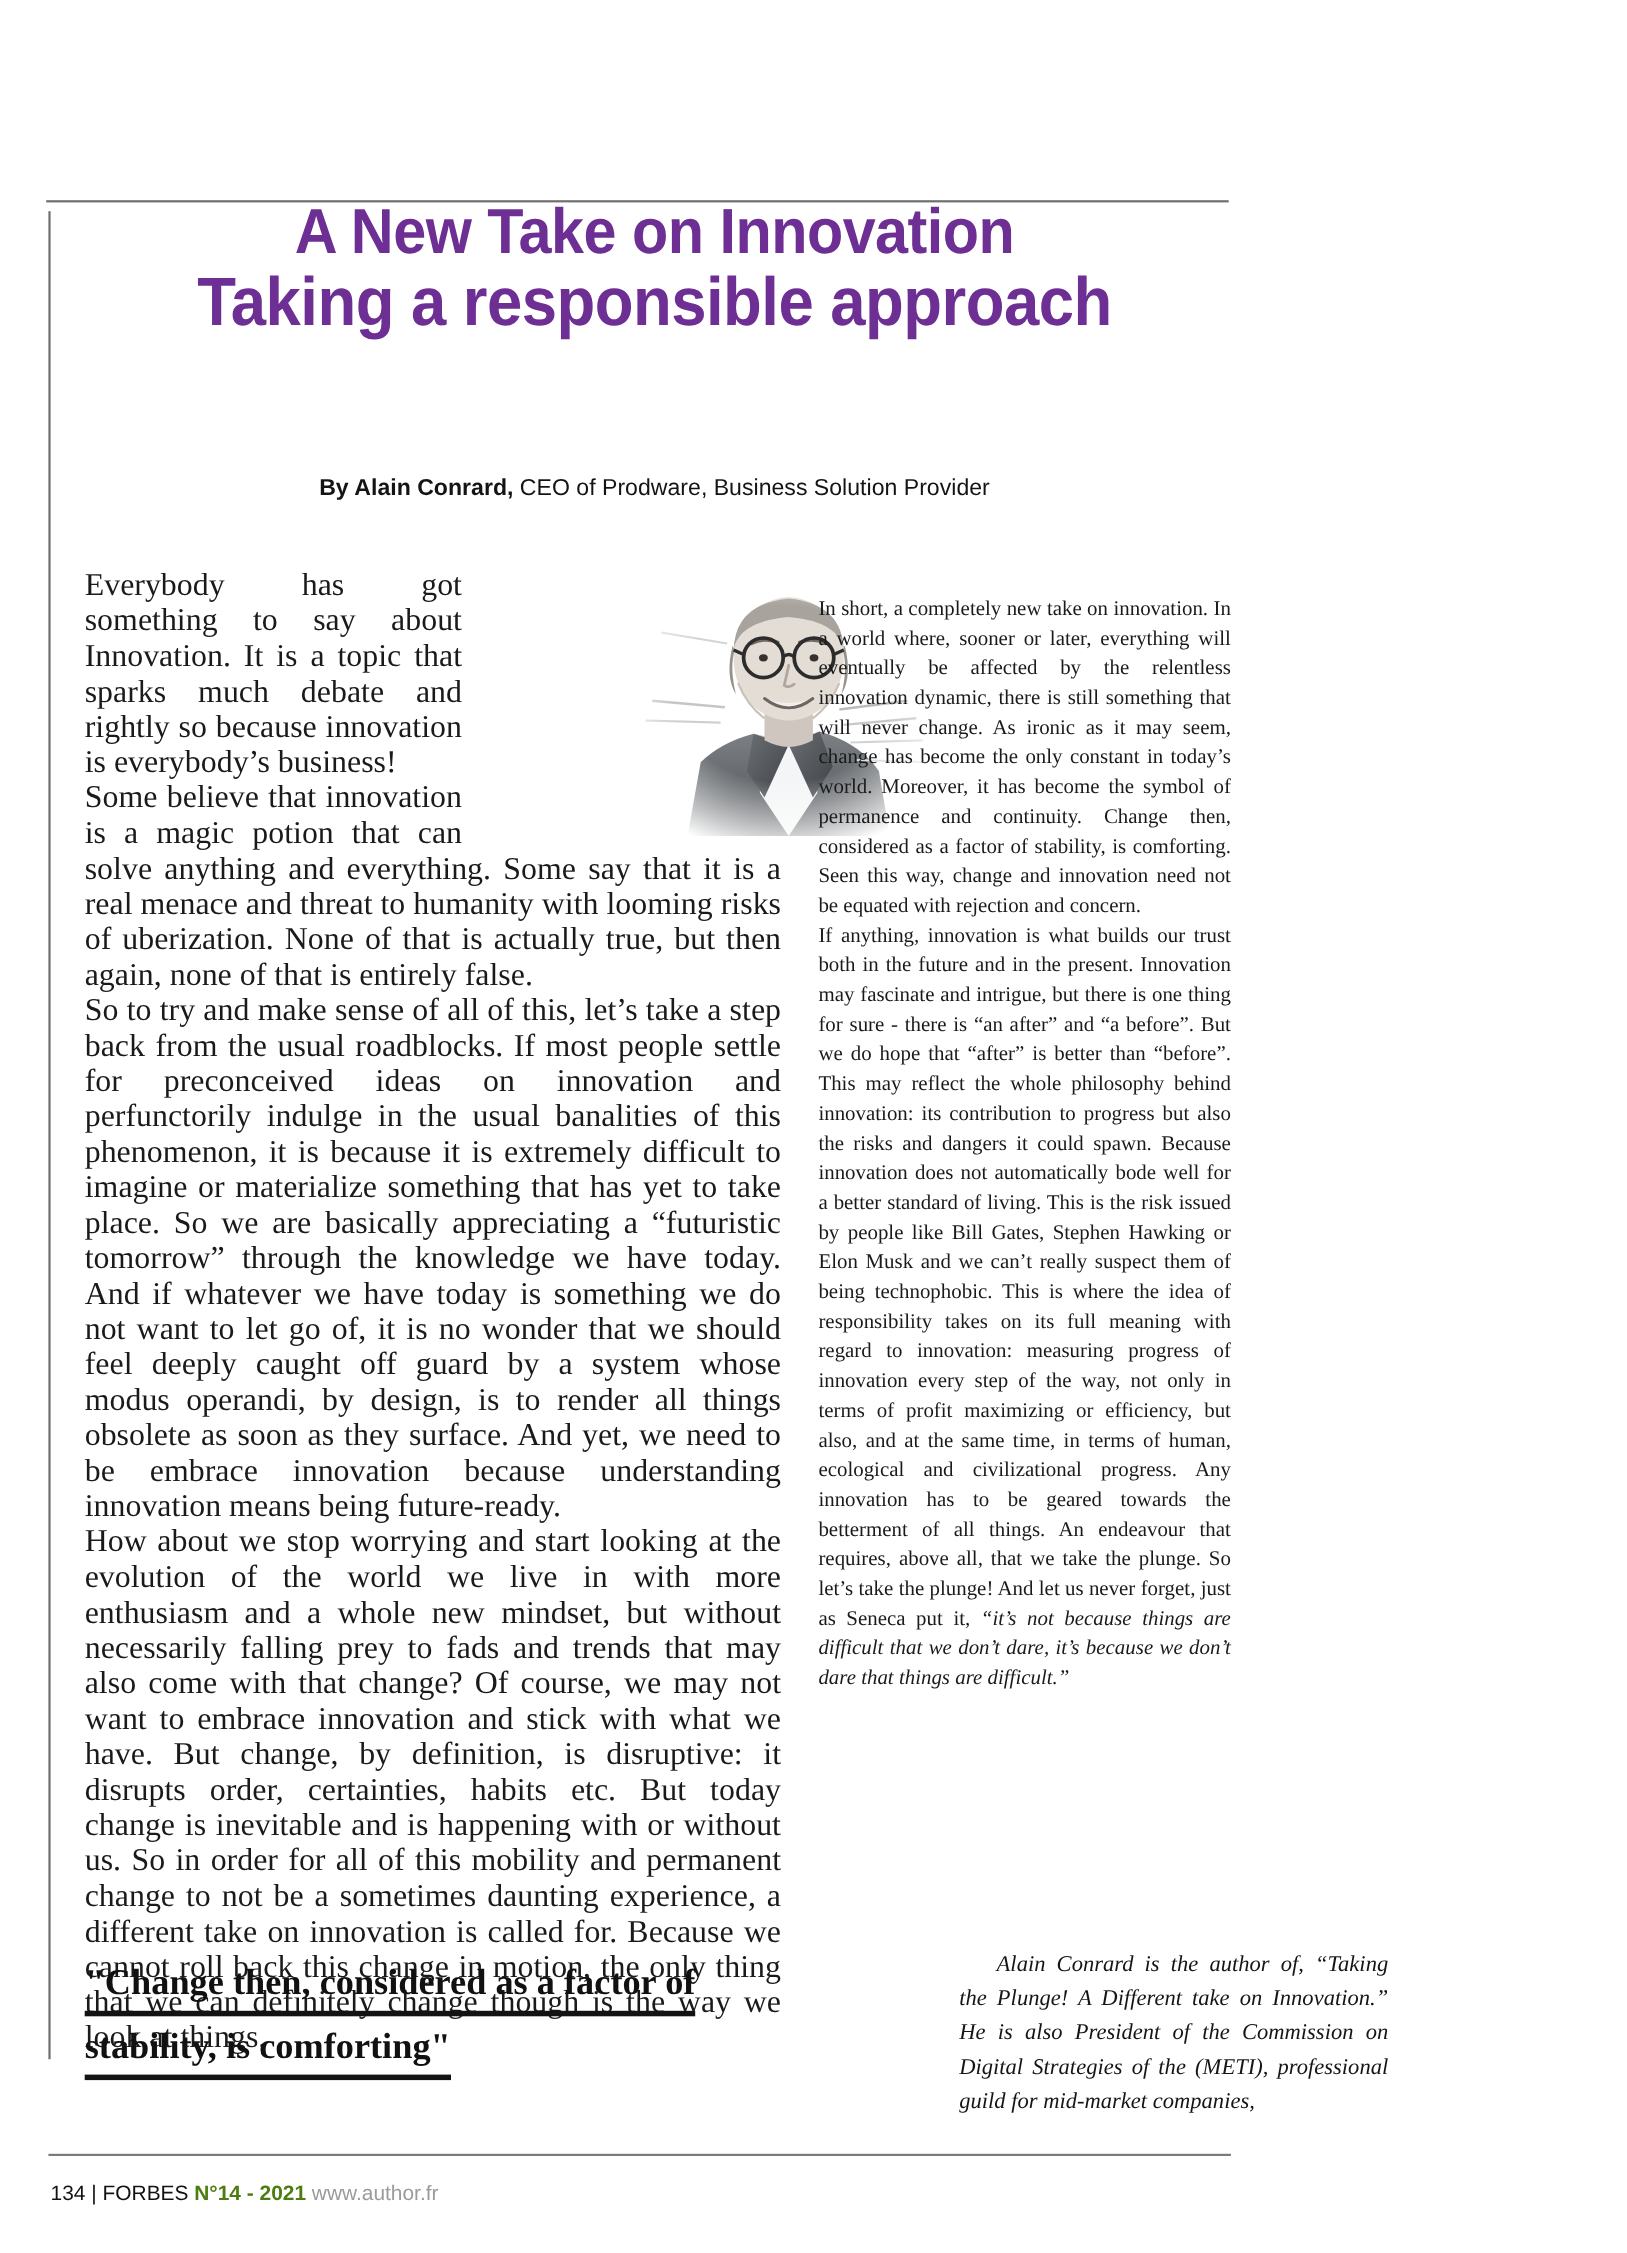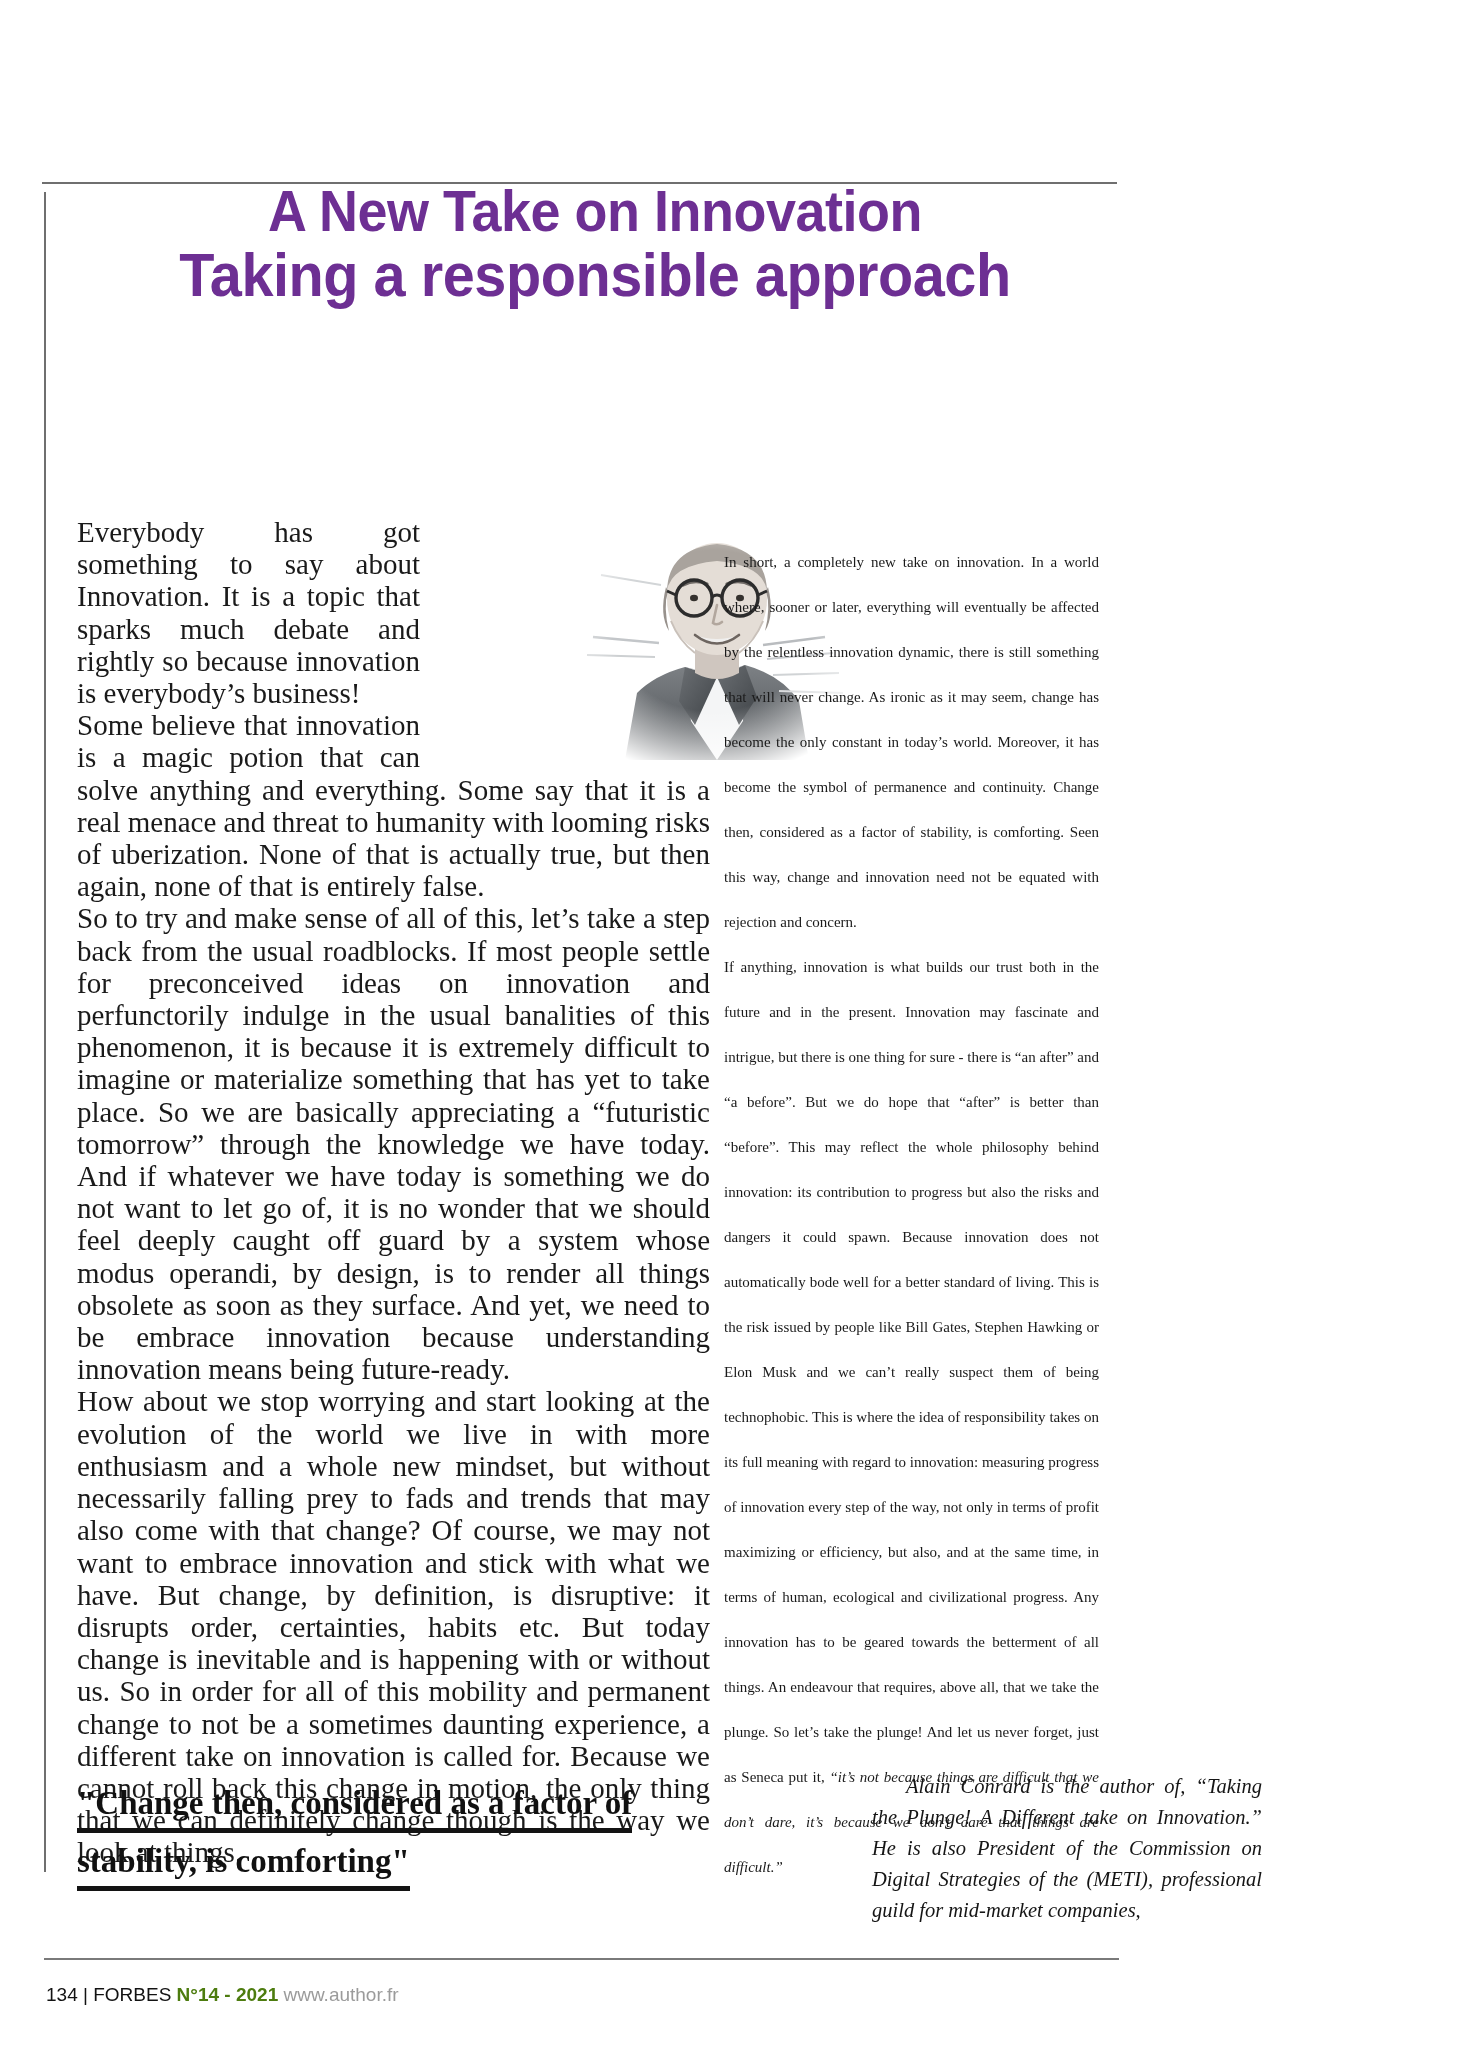--- a/index.html
+++ b/index.html
@@ -145,25 +145,25 @@
     top: 516px;
     width: 633px;
     font-size: 29px;
     line-height: 32.2px;
     text-align: justify;
     text-justify: inter-word;
     hyphens: none;
   }
   .col-right {
     position: absolute;
-    left: 724px;
+    left: 744px;
     top: 540px;
     width: 375px;
-    font-size: 15px;
-    line-height: 45px;
+    font-size: 19px;
+    line-height: 27px;
     text-align: justify;
     text-justify: inter-word;
   }
   .col-left p, .col-right p, .col-right-lower p { margin: 0; }
 
   
   .photo-shim {
     float: right;
     width: 290px;
     height: 232px;
@@ -247,20 +247,23 @@
 
 
   <div class="rule-top"></div>
   <div class="rule-vert"></div>
 
   <div class="headline">
     <span class="ln ln1">A New Take on Innovation</span>
     <span class="ln ln2">Taking a responsible approach</span>
   </div>
 
+  <div class="byline">
+    <b>By Alain Conrard,</b><span> CEO of Prodware, Business Solution Provider</span>
+  </div>
 
   <div class="portrait">
     <svg viewBox="0 0 290 235" xmlns="http://www.w3.org/2000/svg" aria-hidden="true">
       <defs>
         <radialGradient id="fade" cx="50%" cy="45%" r="62%">
           <stop offset="55%" stop-color="#ffffff" stop-opacity="0"></stop>
           <stop offset="100%" stop-color="#ffffff" stop-opacity="1"></stop>
         </radialGradient>
         <linearGradient id="suit" x1="0" y1="0" x2="0" y2="1">
           <stop offset="0%" stop-color="#7d8185"></stop>

